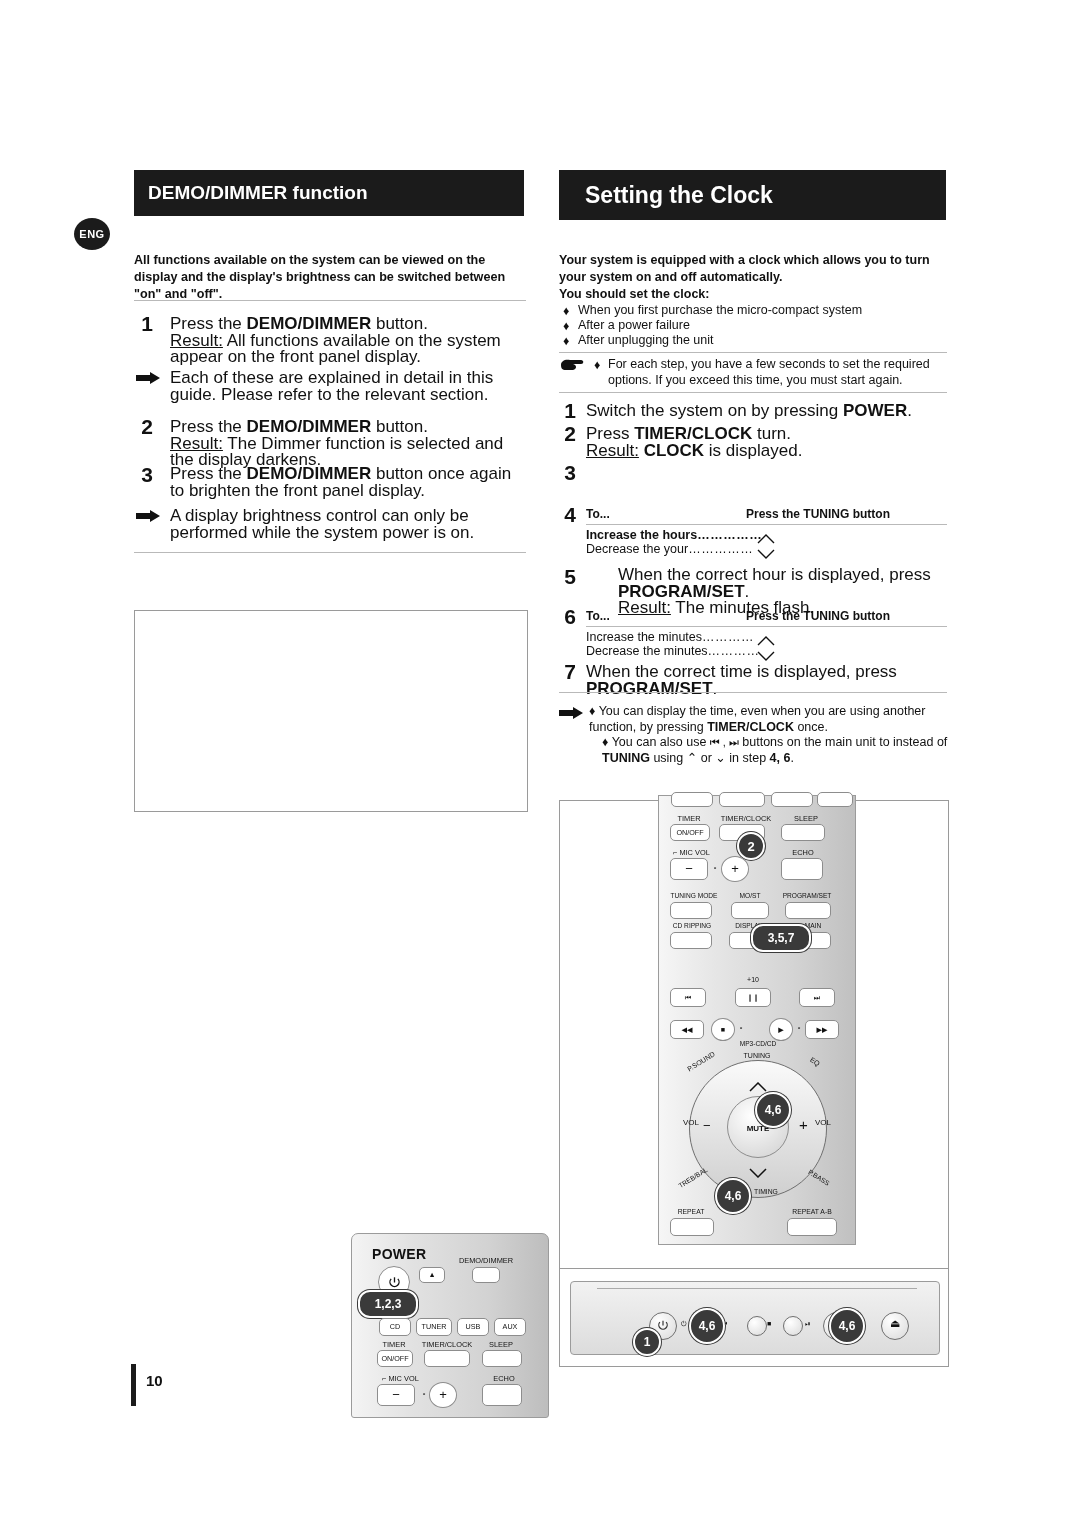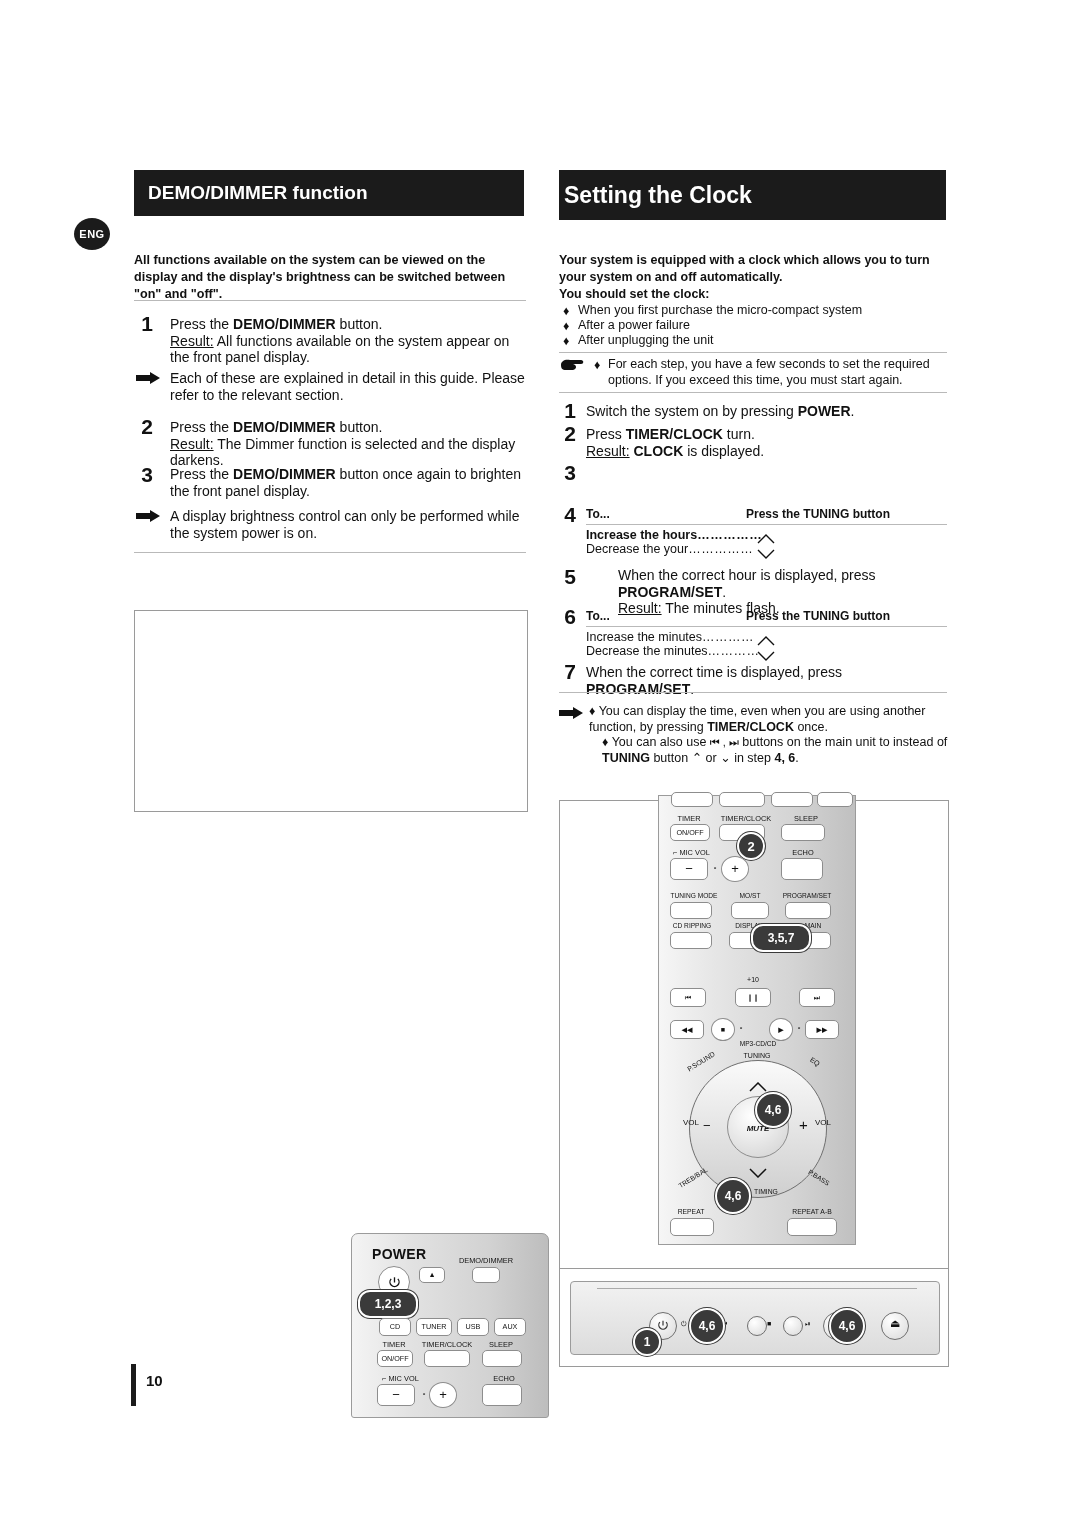--- a/index.html
+++ b/index.html
@@ -16,21 +16,21 @@
   
   .hdr-bar {
     position:absolute;
     background:#1b1b1b;
     color:#fff;
     display:flex;
     align-items:center;
     font-weight:bold;
   }
   #hdr-left  { left:134px; top:170px; width:390px; height:46px; font-size:19px; padding-left:14px; box-sizing:border-box;}
-  #hdr-right { left:559px; top:170px; width:387px; height:50px; font-size:23px; padding-left:5px; box-sizing:border-box;}
+  #hdr-right { left:559px; top:170px; width:387px; height:50px; font-size:23px; padding-left:26px; box-sizing:border-box;}
 
   .eng-badge {
     position:absolute; left:74px; top:218px;
     width:36px; height:32px; border-radius:18px/16px;
     background:#1b1b1b; color:#fff;
     font-size:11px; font-weight:bold;
     display:flex; align-items:center; justify-content:center;
     letter-spacing:0.5px;
   }
 
@@ -43,21 +43,21 @@
     left:134px; top:252px; width:392px;
     font-weight:bold; font-size:12.6px; line-height:17px;
   }
   .rule { position:absolute; background:#b9b9b9; height:1px; }
 
   
   .step-no {
     position:absolute; font-size:21px; font-weight:bold; color:#111;
     width:22px; text-align:center;
   }
-  .step-tx { position:absolute; font-size:14px; line-height:16.5px; }
+  .step-tx { position:absolute; font-size:17px; line-height:16.5px; }
 
   .arrow-ic {
     position:absolute; width:22px; height:12px;
   }
   .arrow-ic svg { display:block; }
 
   
   .tbl-hd { position:absolute; font-size:12px; font-weight:bold; }
   .dots { letter-spacing:0.5px; }
 
@@ -294,21 +294,21 @@
 
   <div class="arrow-ic" style="left:559px; top:707px;">
     <svg width="24" height="13" viewBox="0 0 24 13">
         <path d="M0 3 L14 3 L14 0 L24 6 L14 12 L14 9 L0 9 Z" fill="#111"></path>
       </svg>
   </div>
   <div class="txt" style="left:589px; top:703px; width:358px;">
     <span>♦ You can display the time, even when you are using another function, by pressing </span><span class="b">TIMER/CLOCK</span><span> once.</span>
   </div>
   <div class="txt" style="left:602px; top:734px; width:346px;">
-    <span>♦ You can also use </span><span style="font-size:11px;">⏮ , ⏭</span><span> buttons on the main unit to instead of </span><span class="b">TUNING</span><span> button </span><span>⌃</span><span> or </span><span>⌄</span><span> in step </span><span class="b">4, 6</span><span>.</span>
+    <span>♦ You can also use </span><span style="font-size:11px;">⏮ , ⏭</span><span> buttons on the main unit to instead of </span><span class="b">TUNING</span><span> using </span><span>⌃</span><span> or </span><span>⌄</span><span> in step </span><span class="b">4, 6</span><span>.</span>
   </div>
 
   <div class="imgbox" id="rightimg">
     <div class="remote-r">
 
       <div class="btn" style="left:12px; top:-4px; width:40px; height:13px;"></div>
       <div class="btn" style="left:60px; top:-4px; width:44px; height:13px;"></div>
       <div class="btn" style="left:112px; top:-4px; width:40px; height:13px;"></div>
       <div class="btn" style="left:158px; top:-4px; width:34px; height:13px;"></div>
 
@@ -350,21 +350,21 @@
       <div class="btn" style="left:11px; top:224px; width:32px; height:17px;">◀◀</div>
       <div class="btn round" style="left:52px; top:222px; width:22px; height:21px;">■</div>
       <div class="btn round" style="left:110px; top:222px; width:22px; height:21px;">▶</div>
       <div class="tinytxt" style="left:80px; top:228px;">∘</div>
       <div class="tinytxt" style="left:138px; top:228px;">∘</div>
       <div class="btn" style="left:146px; top:224px; width:32px; height:17px;">▶▶</div>
       <div class="lbl" style="left:64px; top:244px; width:70px; font-size:6.6px;">MP3-CD/CD</div>
 
       <div class="knob" style="left:30px; top:264px; width:136px; height:136px; background:linear-gradient(180deg,#fafafa,#cfcfcf);"></div>
       <div class="btn round" style="left:68px; top:300px; width:60px; height:60px; background:radial-gradient(circle at 40% 32%, #fff, #cfcfcf);">
-        <span style="font-size:8px; font-weight:bold; margin-top:4px;font-style:italic;">MUTE</span>
+        <span style="font-size:8px; font-weight:bold; margin-top:4px;">MUTE</span>
       </div>
       <div class="lbl" style="left:20px; top:262px; width:44px; font-size:7px; transform:rotate(-32deg);">P.SOUND</div>
       <div class="lbl" style="left:72px; top:256px; width:52px; font-size:7px;">TUNING</div>
       <div class="lbl" style="left:142px; top:262px; width:28px; font-size:7px; transform:rotate(32deg);">EQ</div>
       <div class="lbl" style="left:18px; top:322px; width:28px; font-size:8px;">VOL</div>
       <div class="lbl" style="left:150px; top:322px; width:28px; font-size:8px;">VOL</div>
       <div style="position:absolute; left:44px; top:322px; font-size:13px;">−</div>
       <div style="position:absolute; left:140px; top:320px; font-size:15px;">+</div>
       <div style="position:absolute; left:90px; top:282px;">
         <svg width="18" height="10" viewBox="0 0 18 10">

